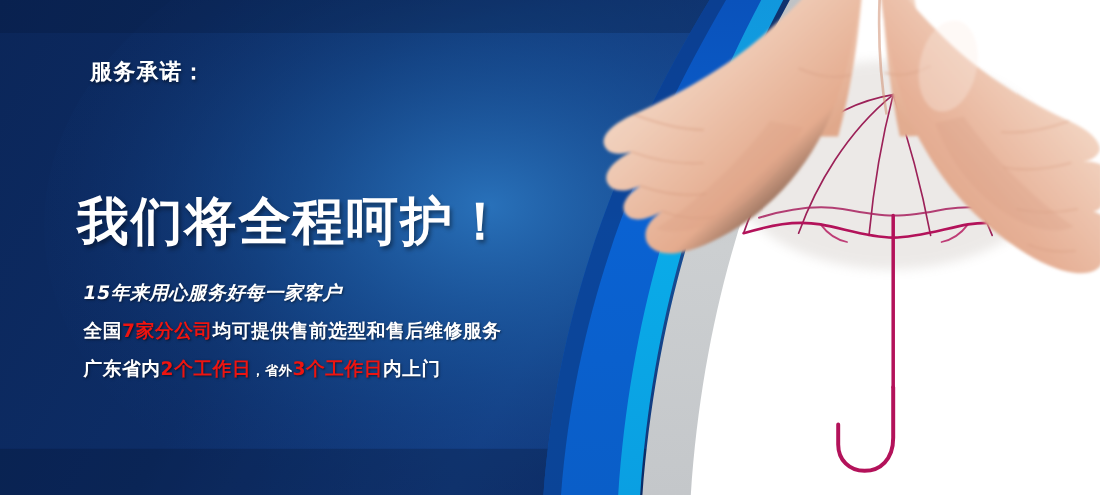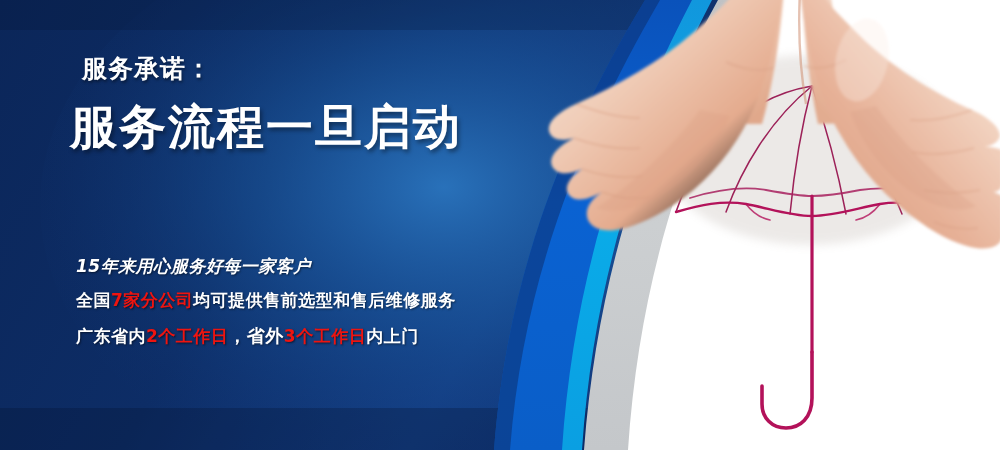--- a/index.html
+++ b/index.html
@@ -37,21 +37,21 @@
     position: absolute;
     left: 0; top: 0;
     width: 560px;
     height: 450px;
   }
 
   .eyebrow {
     position: absolute;
     left: 82px;
     top: 52px;
-    font-size: 25px;
+    font-size: 20px;
     font-weight: bold;
     color: #ffffff;
     letter-spacing: 1px;
     text-shadow: 1px 2px 3px rgba(0,0,0,0.45);
     white-space: nowrap;
   }
 
   .headline {
     position: absolute;
     left: 70px;
@@ -80,21 +80,21 @@
   .detail-2 { top: 289px; }
   .detail-3 { top: 324px; }
   .detail-4 { top: 360px; }
 
   .hl-red {
     color: #ee1410;
     font-weight: bold;
     text-shadow: 1px 1px 2px rgba(0,0,0,0.55);
   }
   .small-comma {
-    font-size: 18px;
+    font-size: 12px;
   }
 
   
   .art {
     position: absolute;
     top: 0;
     left: 0;
     width: 1000px;
     height: 450px;
     pointer-events: none;
@@ -321,22 +321,22 @@
       <ellipse cx="862" cy="60" rx="26" ry="42" fill="#fbeee5" opacity="0.35" transform="rotate(12 862 60)"></ellipse>
     </g>
 
     <path d="M800,-10 C 798,30 800,70 806,104" stroke="#d08f72" stroke-width="2.4" fill="none" opacity="0.55"></path>
   </svg>
 
   <div class="text-block">
 
     <div class="eyebrow">服务承诺：</div>
 
-    <div class="headline headline-1">服务流程一旦启动</div>
-
+
+    <div class="headline headline-2">我们将全程呵护！</div>
 
     <div class="detail detail-1"><span>15年来用心服务好每一家客户</span></div>
     <div class="detail detail-2"><span>全国</span><span class="hl-red">7家分公司</span><span>均可提供售前选型和售后维修服务</span></div>
     <div class="detail detail-3"><span>广东省内</span><span class="hl-red">2个工作日</span><span class="small-comma">，省外</span><span class="hl-red">3个工作日</span><span>内上门</span></div>
 
   </div>
 
 </div>
 
 </body></html>

